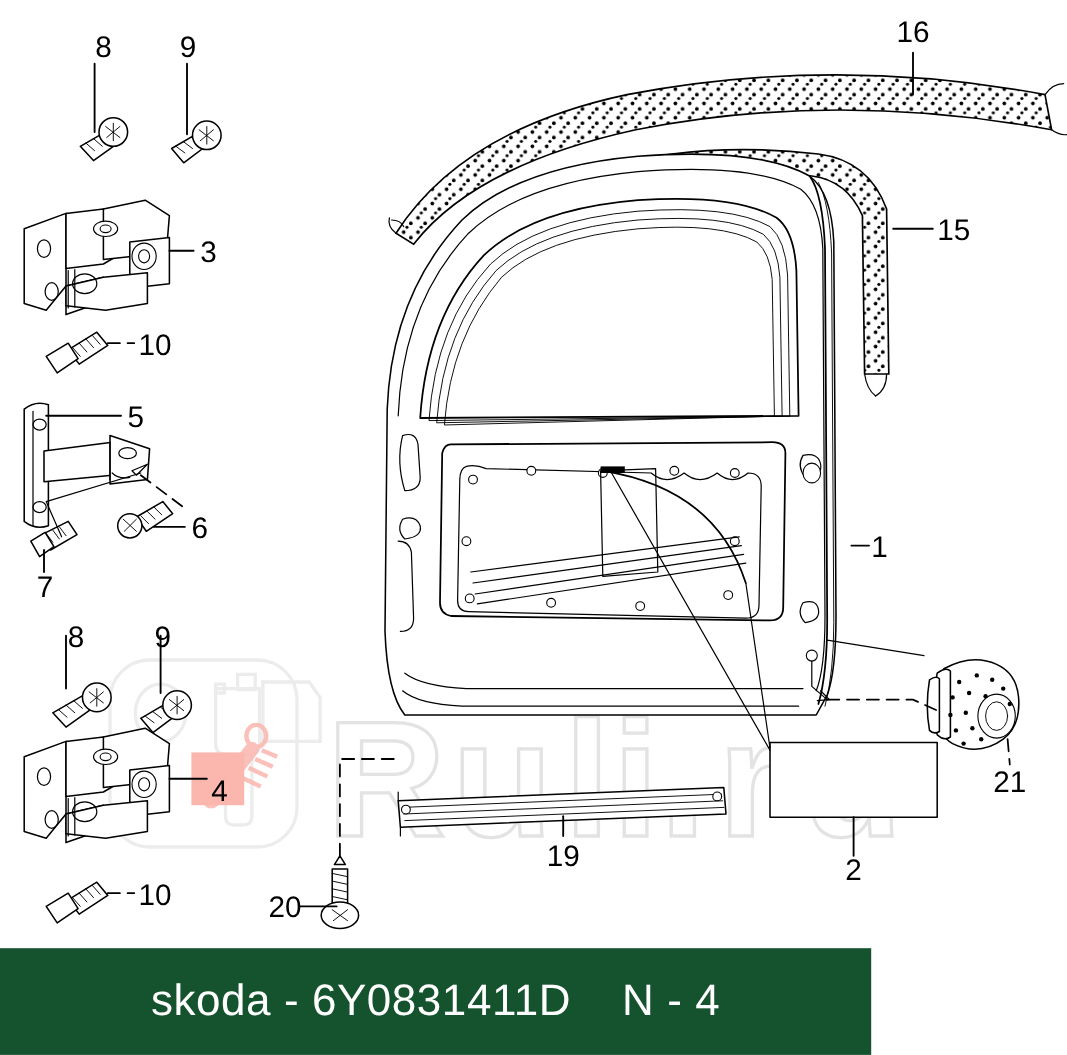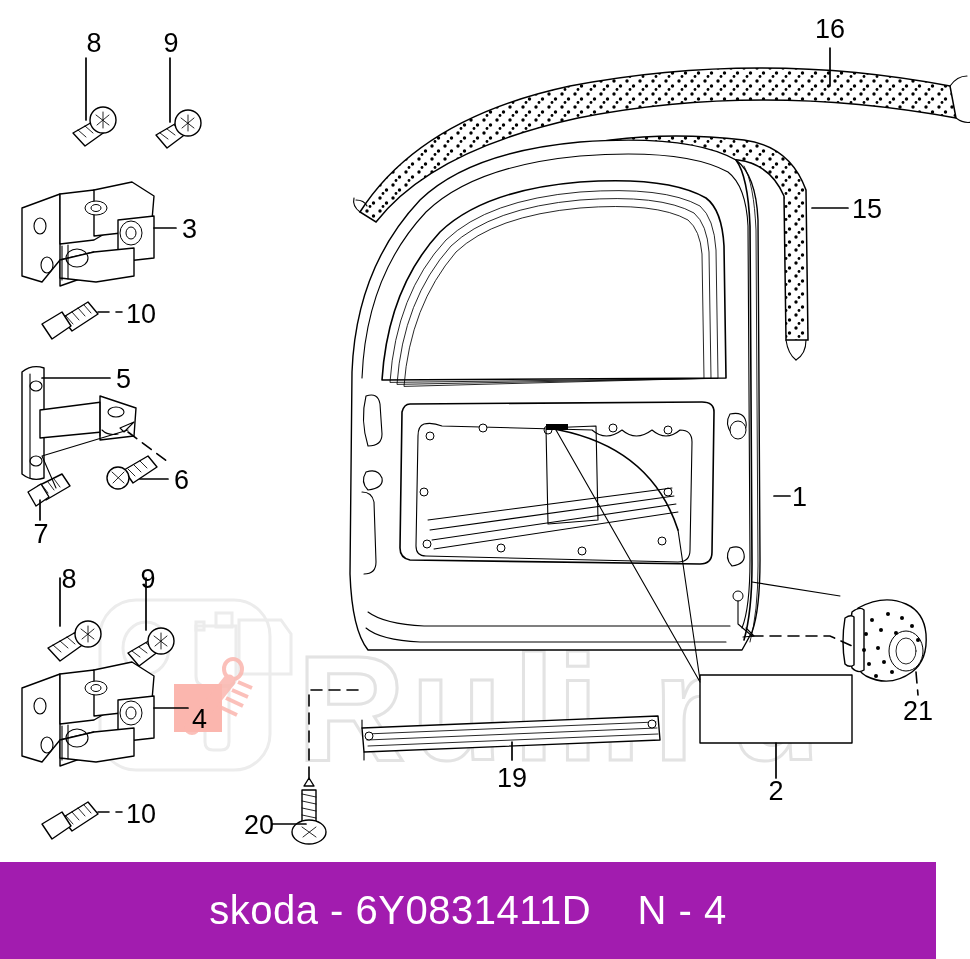--- a/index.html
+++ b/index.html
@@ -28,23 +28,23 @@
     position: absolute;
     left: 0; top: 0;
     width: 970px;
     height: 862px;
     pointer-events: none;
   }
   #footer-bar {
     position: absolute;
     left: 0;
     top: 862px;
-    width: 936px;
+    width: 792px;
     height: 97px;
-    background: #a21caf;
+    background: #14532d;
     display: flex;
     align-items: center;
     justify-content: center;
   }
   .footer-text {
     color: #ffffff;
     font-family: "Liberation Sans", sans-serif;
     font-size: 40px;
     font-weight: 400;
     letter-spacing: 0.5px;

